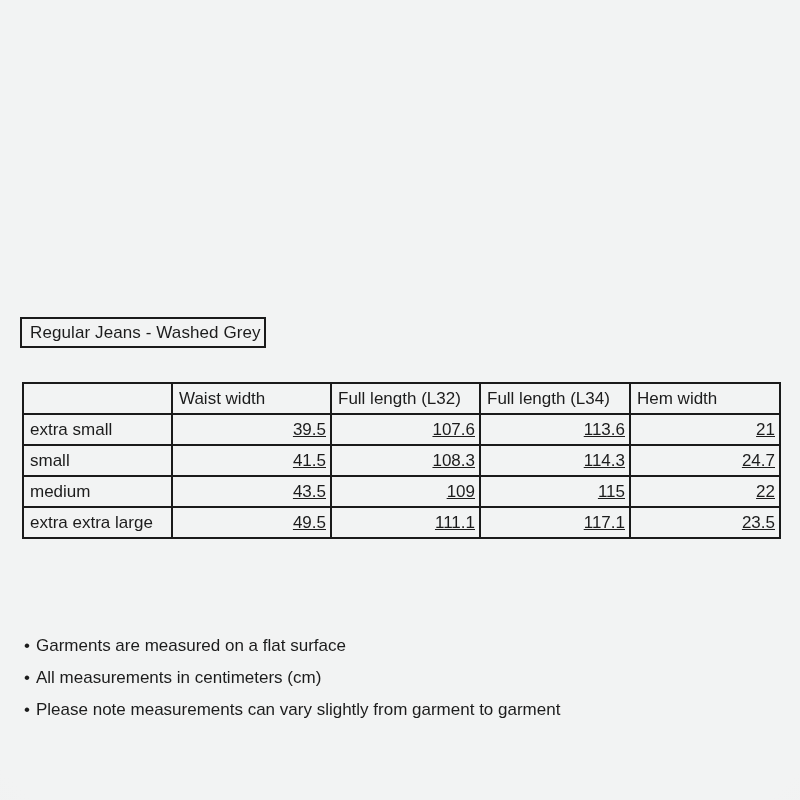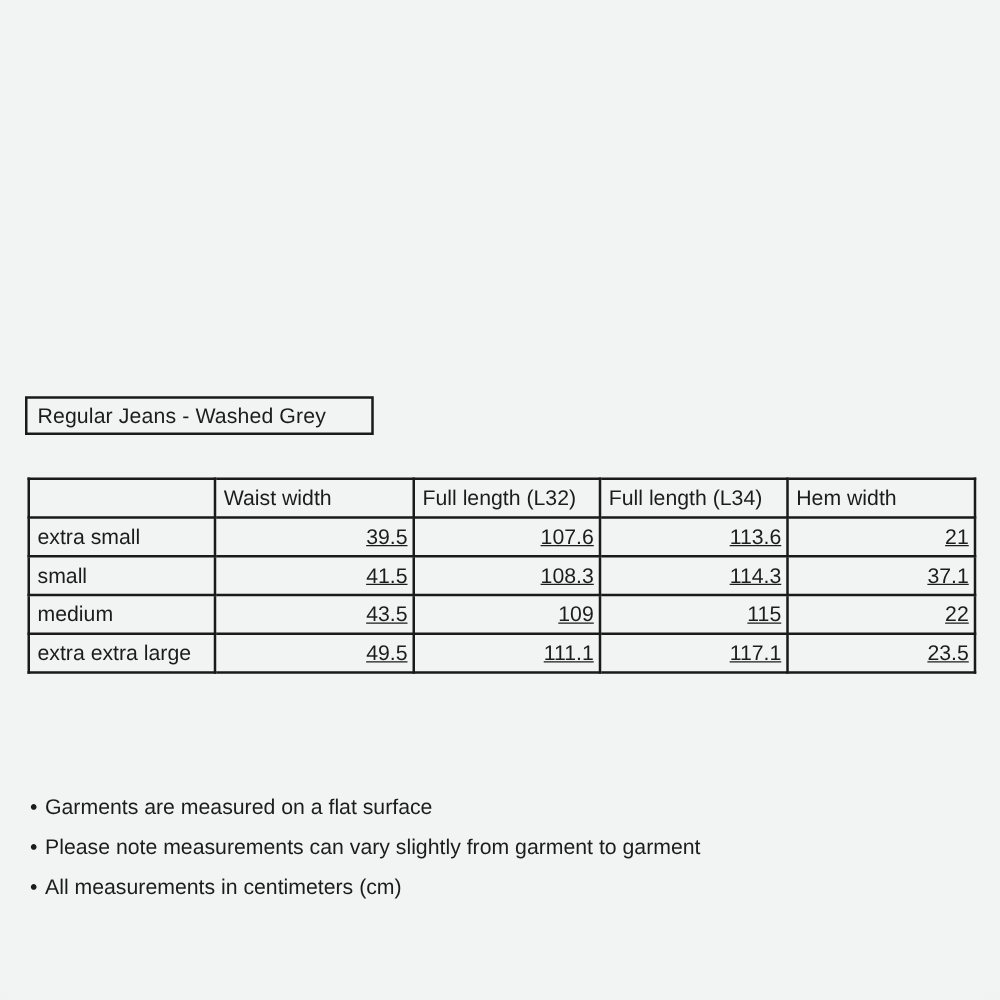--- a/index.html
+++ b/index.html
@@ -9,21 +9,21 @@
     height: 800px;
     background: radial-gradient(ellipse 130% 130% at 50% 45%, #f2f3f3 55%, #eaecec 92%, #e6e8e8 100%);
     font-family: "Liberation Sans", sans-serif;
     color: #1c1c1c;
     overflow: hidden;
   }
   .title-box {
     position: absolute;
     left: 20px;
     top: 317px;
-    width: 279px;
+    width: 246px;
     height: 31px;
     box-sizing: border-box;
     border: 2px solid #1a1a1a;
     display: flex;
     align-items: center;
     padding-left: 8px;
     font-size: 17px;
     letter-spacing: 0.1px;
   }
   table.size-table {
@@ -106,21 +106,21 @@
         <td class="num">39.5</td>
         <td class="num">107.6</td>
         <td class="num">113.6</td>
         <td class="num">21</td>
       </tr>
       <tr>
         <td>small</td>
         <td class="num">41.5</td>
         <td class="num">108.3</td>
         <td class="num">114.3</td>
-        <td class="num">37.1</td>
+        <td class="num">24.7</td>
       </tr>
       <tr>
         <td>medium</td>
         <td class="num">43.5</td>
         <td class="num">109</td>
         <td class="num">115</td>
         <td class="num">22</td>
       </tr>
       <tr>
         <td>extra extra large</td>
@@ -132,21 +132,21 @@
     </tbody>
   </table>
 
   <ul class="notes">
     <li>
       <span class="bullet"></span>
       <span>Garments are measured on a flat surface</span>
     </li>
     <li>
       <span class="bullet"></span>
-      <span>Please note measurements can vary slightly from garment to garment</span>
+      <span>All measurements in centimeters (cm)</span>
     </li>
     <li>
       <span class="bullet"></span>
-      <span>All measurements in centimeters (cm)</span>
+      <span>Please note measurements can vary slightly from garment to garment</span>
     </li>
   </ul>
 
 </div>
 
 </body></html>

